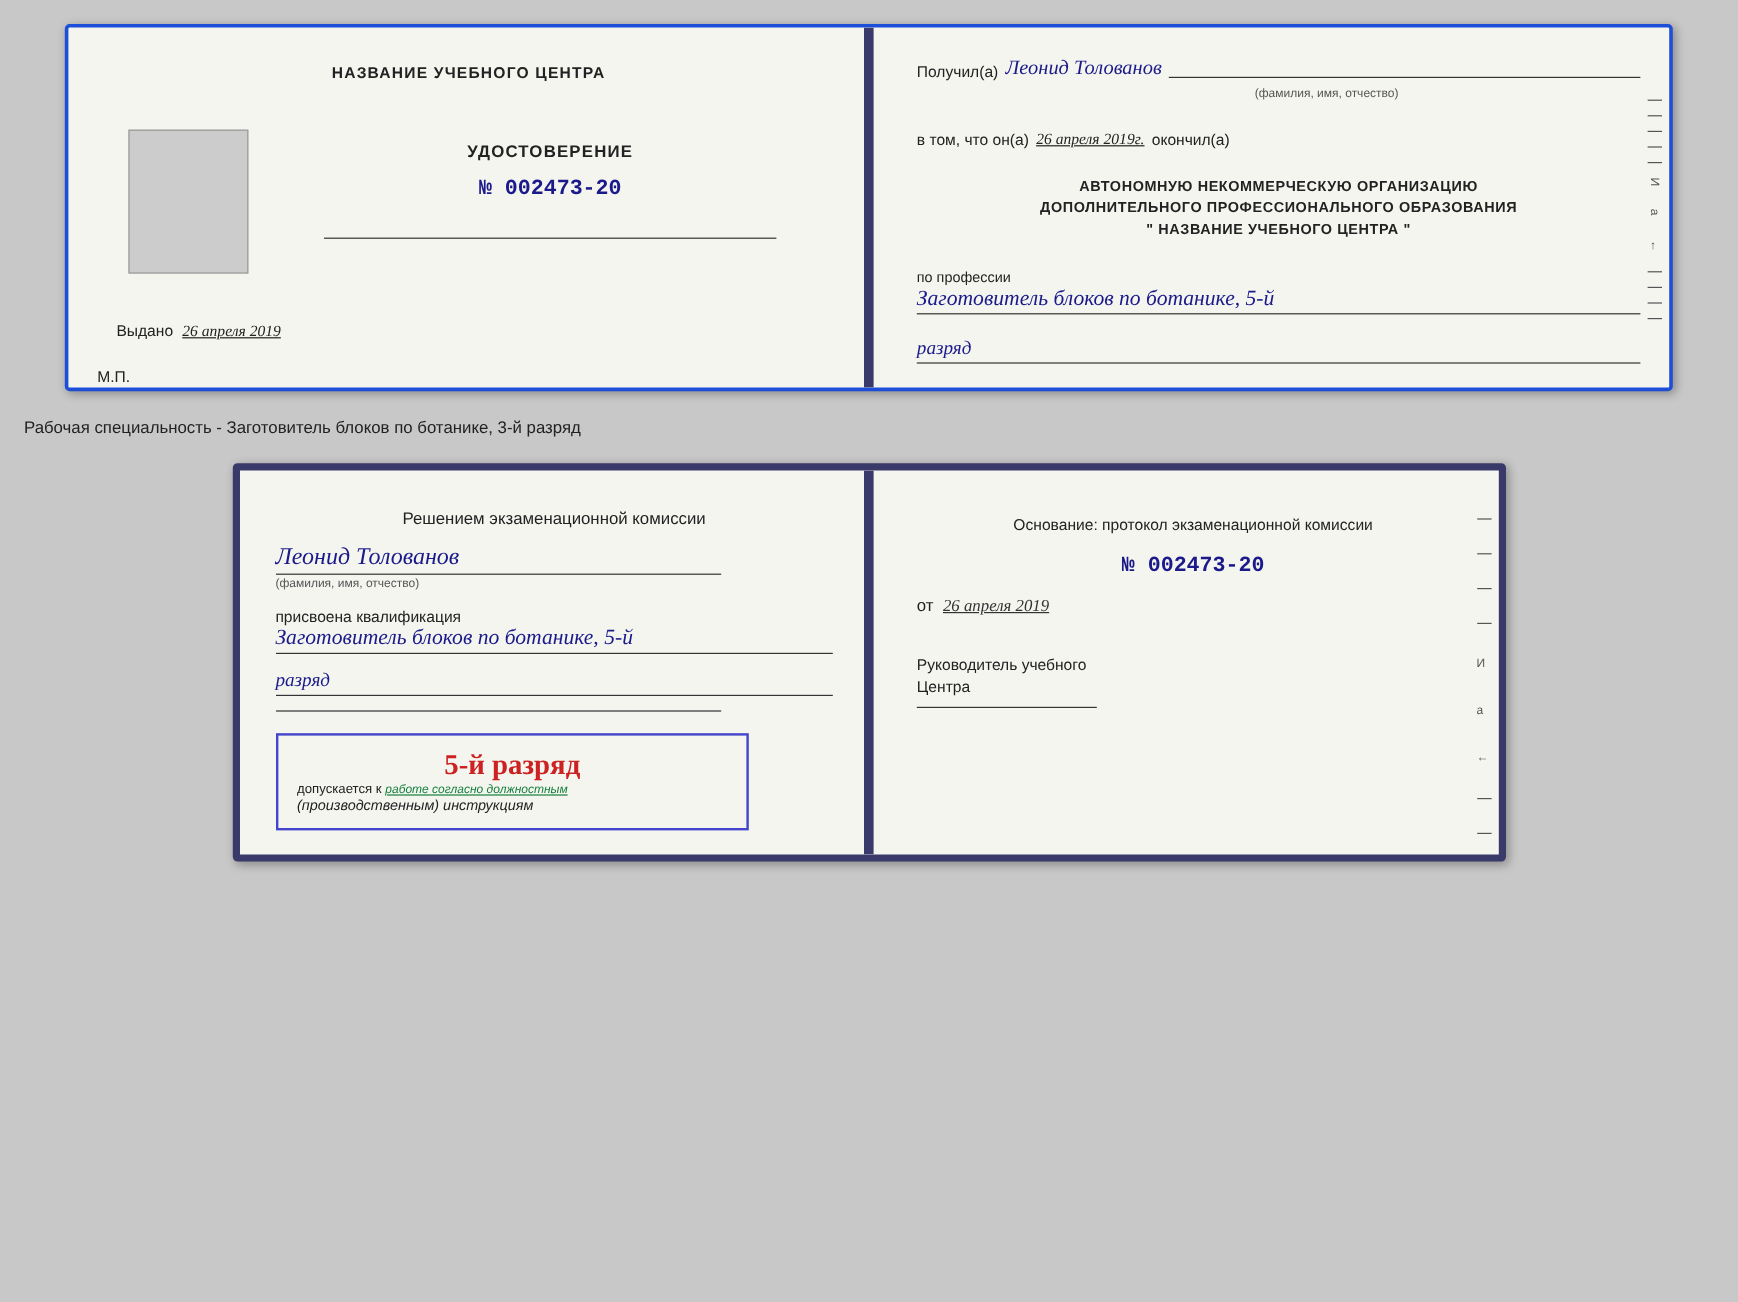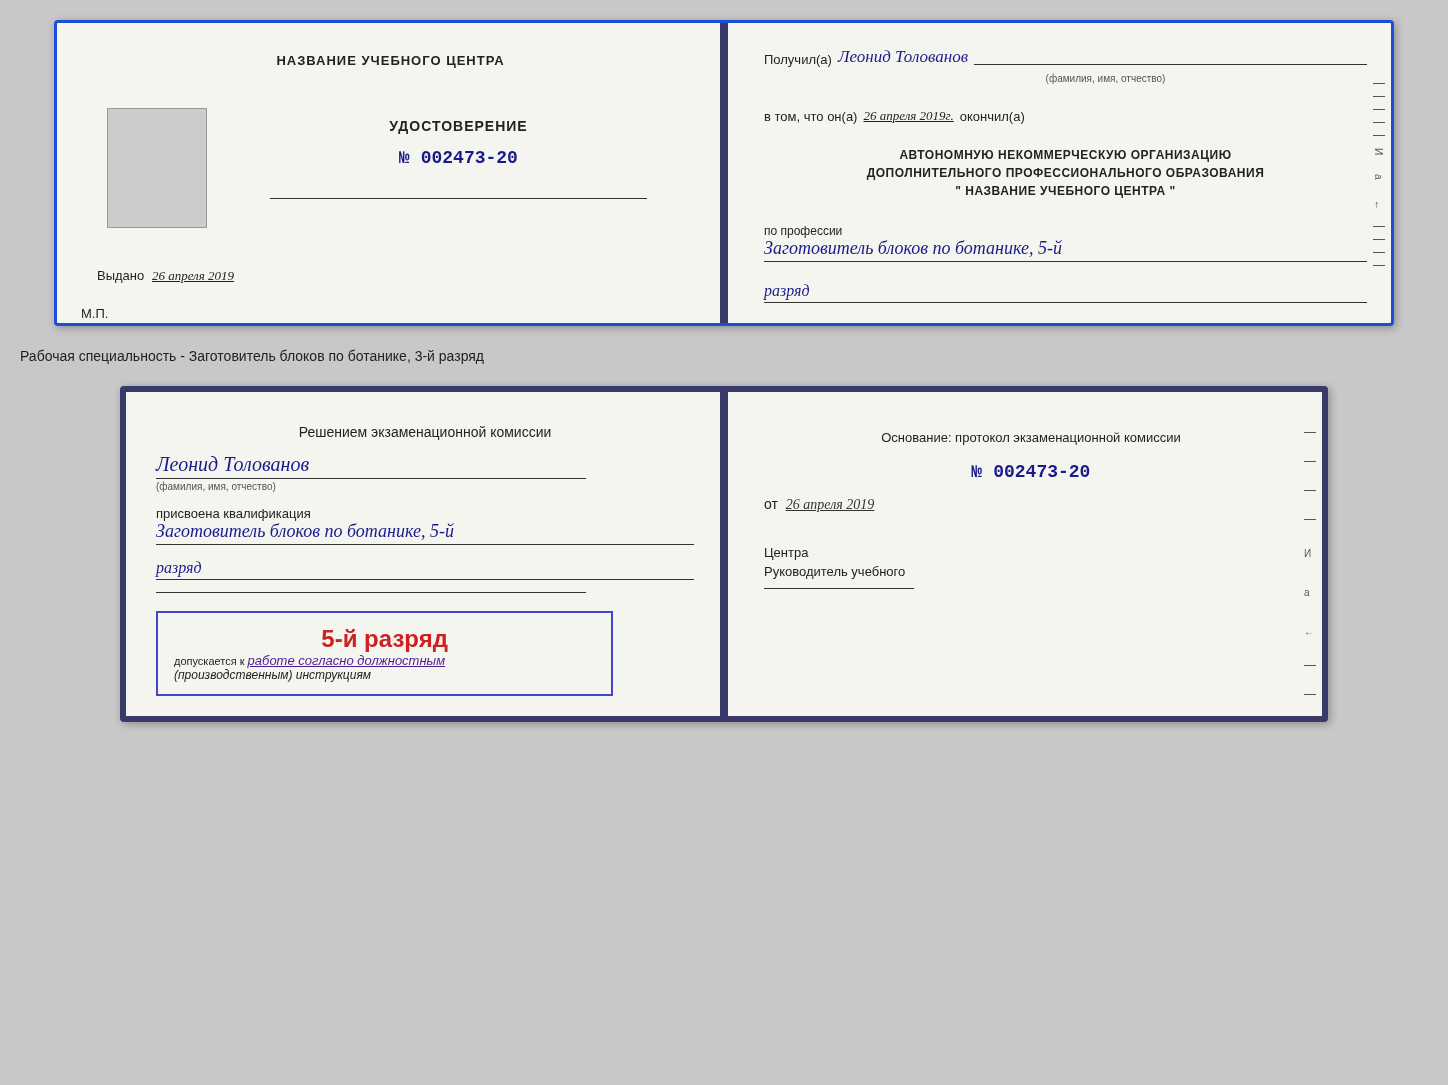--- a/index.html
+++ b/index.html
@@ -172,21 +172,21 @@
     
     .separator-text {
       font-size: 14px;
       color: #222;
       padding: 4px 0;
       align-self: flex-start;
     }
 
     
     .doc-card-2 {
-      width: 1208px;
+      width: 1061px;
       background: #f5f5f0;
       border: 6px solid #3a3a6a;
       border-radius: 4px;
       display: flex;
       overflow: hidden;
       position: relative;
       box-shadow: 2px 2px 8px rgba(0,0,0,0.3);
     }
 
     .doc-card-2::before {
@@ -220,33 +220,33 @@
       padding: 12px 16px;
       margin-top: 8px;
       width: 85%;
     }
 
     .stamp-big {
       font-size: 24px;
       font-weight: bold;
       color: #cc2222;
       text-align: center;
-      font-family: Liberation Sans, sans-serif;
+      font-family: Liberation Serif, serif;
     }
 
     .stamp-small {
       font-size: 11px;
       color: #222;
       text-align: left;
     }
 
     .stamp-italic {
-      font-size: 13px;
+      font-size: 10px;
       font-style: italic;
-      color: #4c1d95;
+      color: #15803d;
       text-decoration: underline;
     }
 
     .signature-line {
       border-bottom: 1px solid #333;
       width: 150px;
       margin-top: 6px;
     }
 
     .right-side-lines-2 {
@@ -397,22 +397,22 @@
         <div class="cert-num-right" style="text-align:center;">№ 002473-20</div>
       </div>
 
       <div class="from-date">
         <span>от</span>
         <span class="handwritten-date" style="margin-left:4px;">26 апреля 2019</span>
       </div>
 
 
       <div style="font-size:13px; color:#222; line-height:1.5; margin-top:16px;">
+        <div>Руководитель учебного</div>
         <div>Центра</div>
-        <div>Руководитель учебного</div>
         <div class="signature-line"></div>
       </div>
 
       <div class="right-side-lines-2">
         <div class="side-line"></div>
         <div class="side-line"></div>
         <div class="side-line"></div>
         <div class="side-line"></div>
         <div style="font-size:10px; color:#555;">И</div>
         <div style="font-size:10px; color:#555;">а</div>

